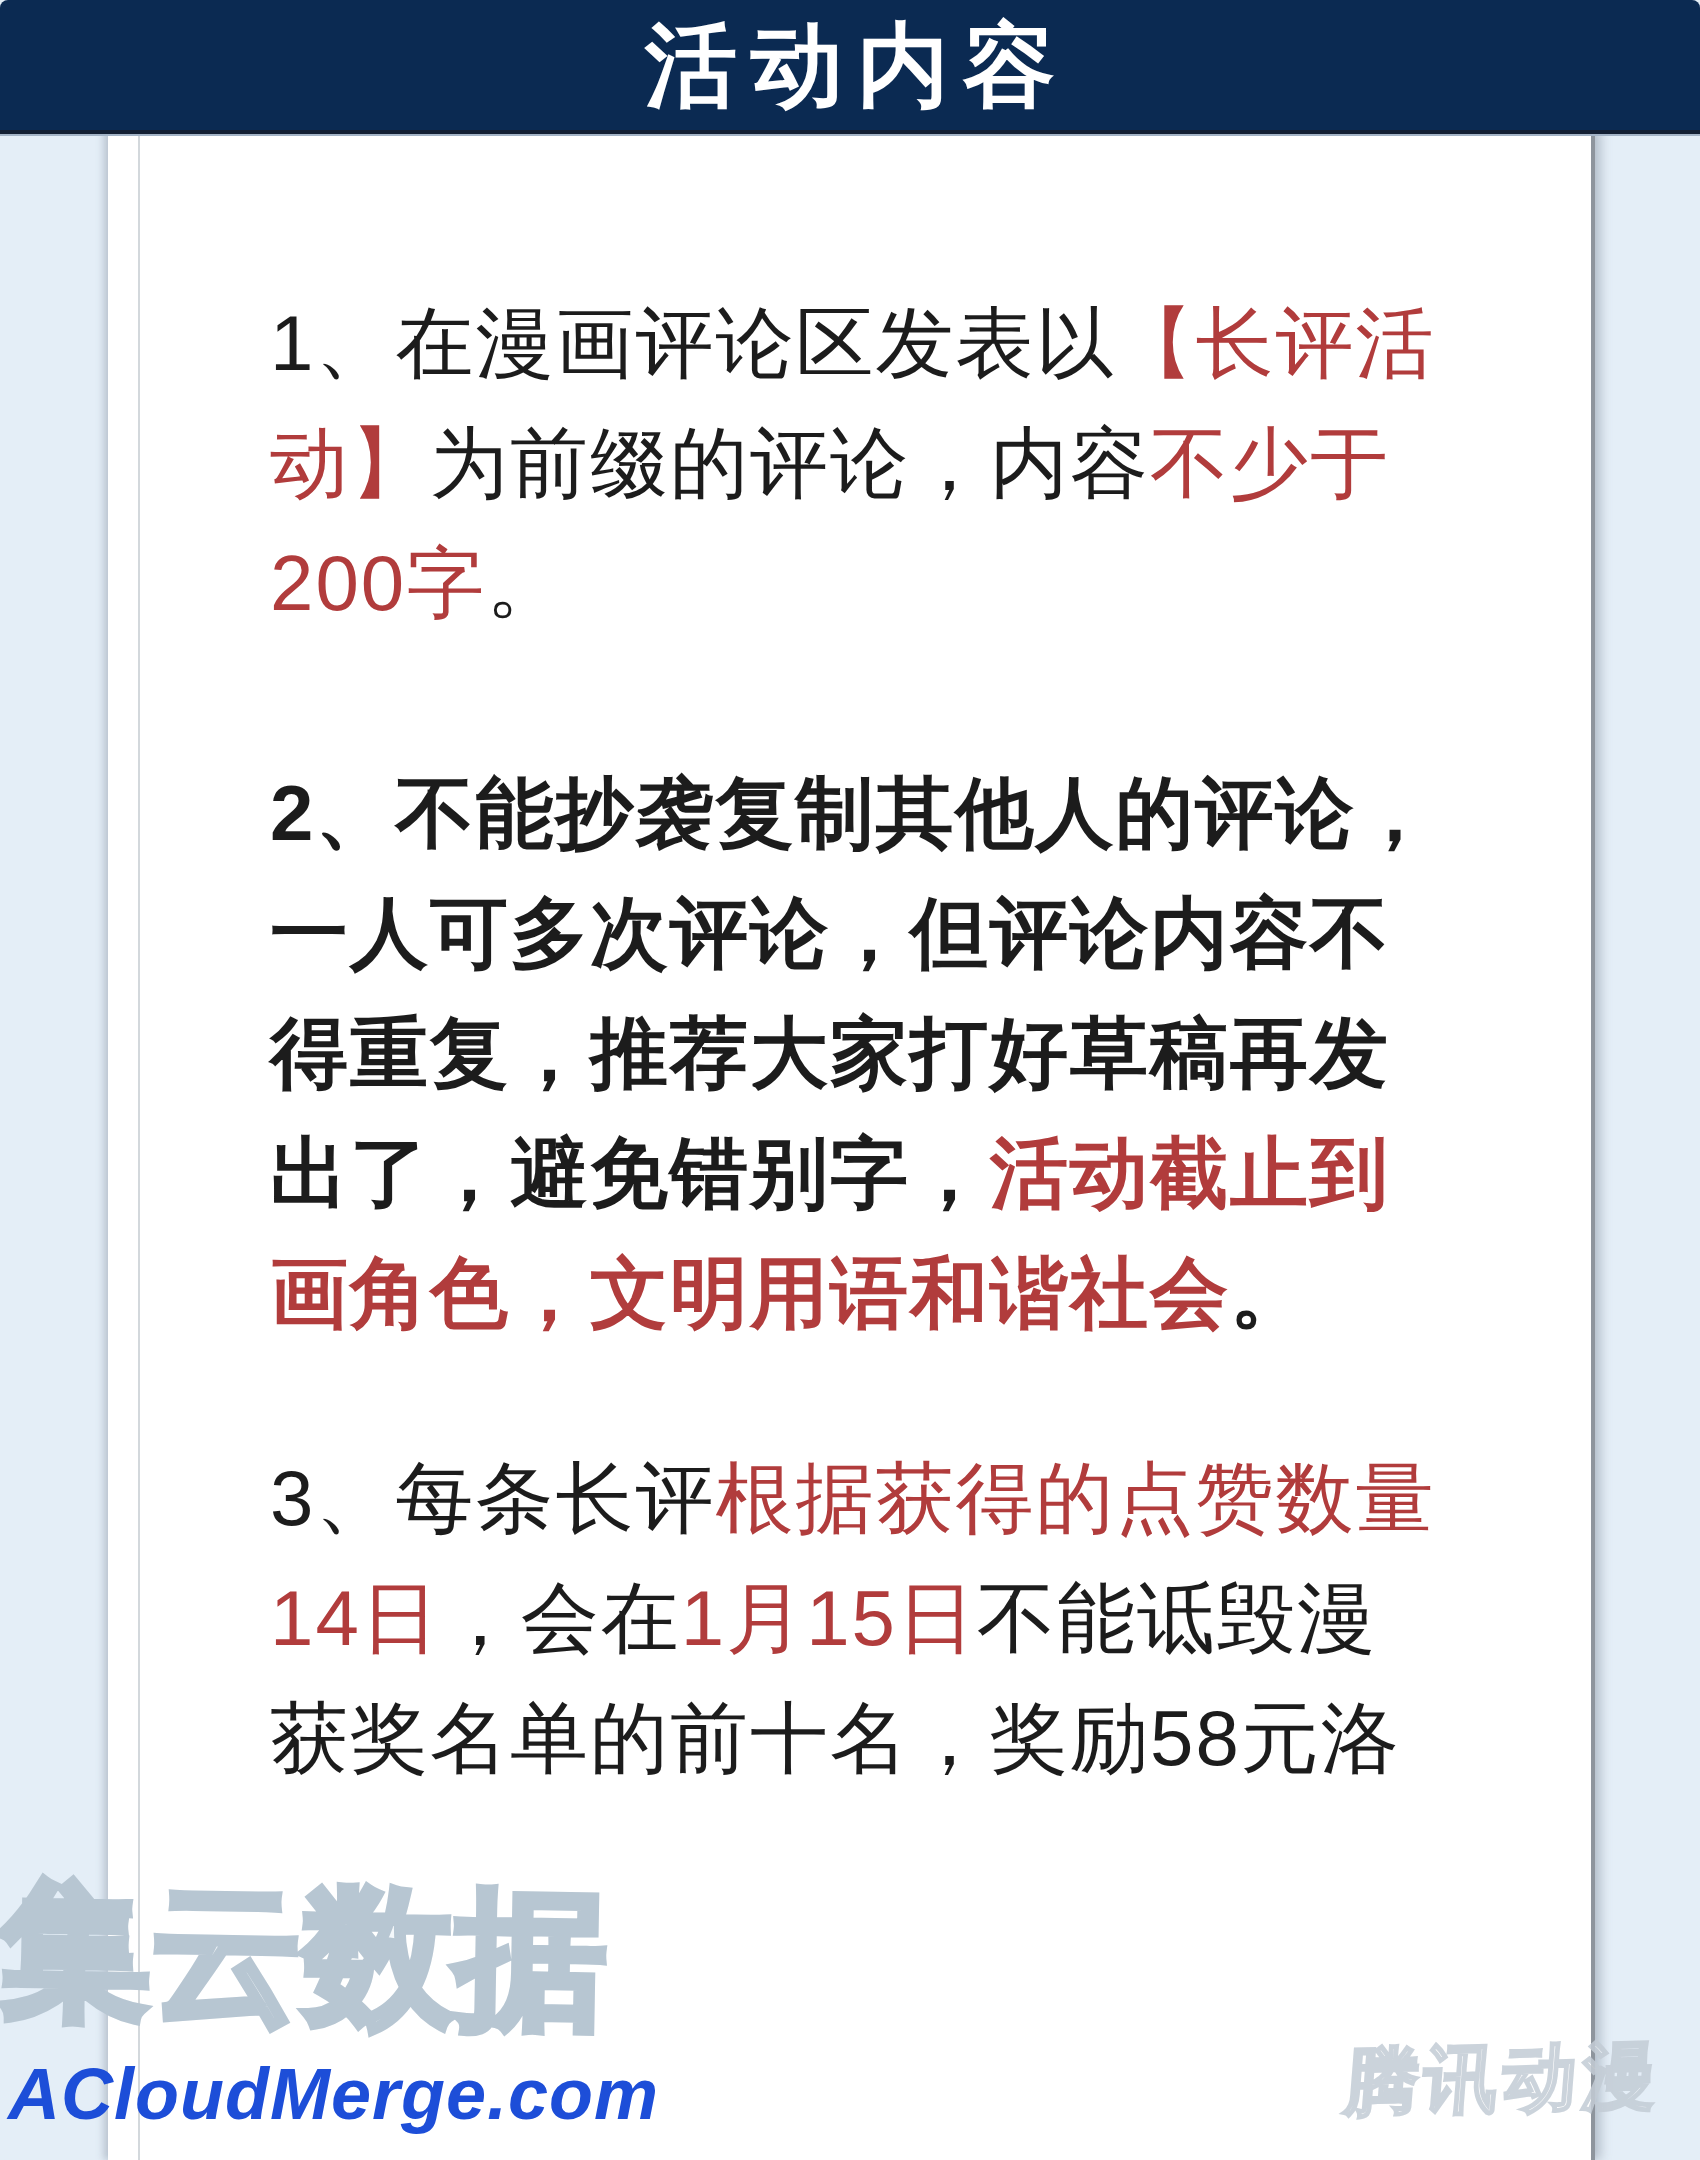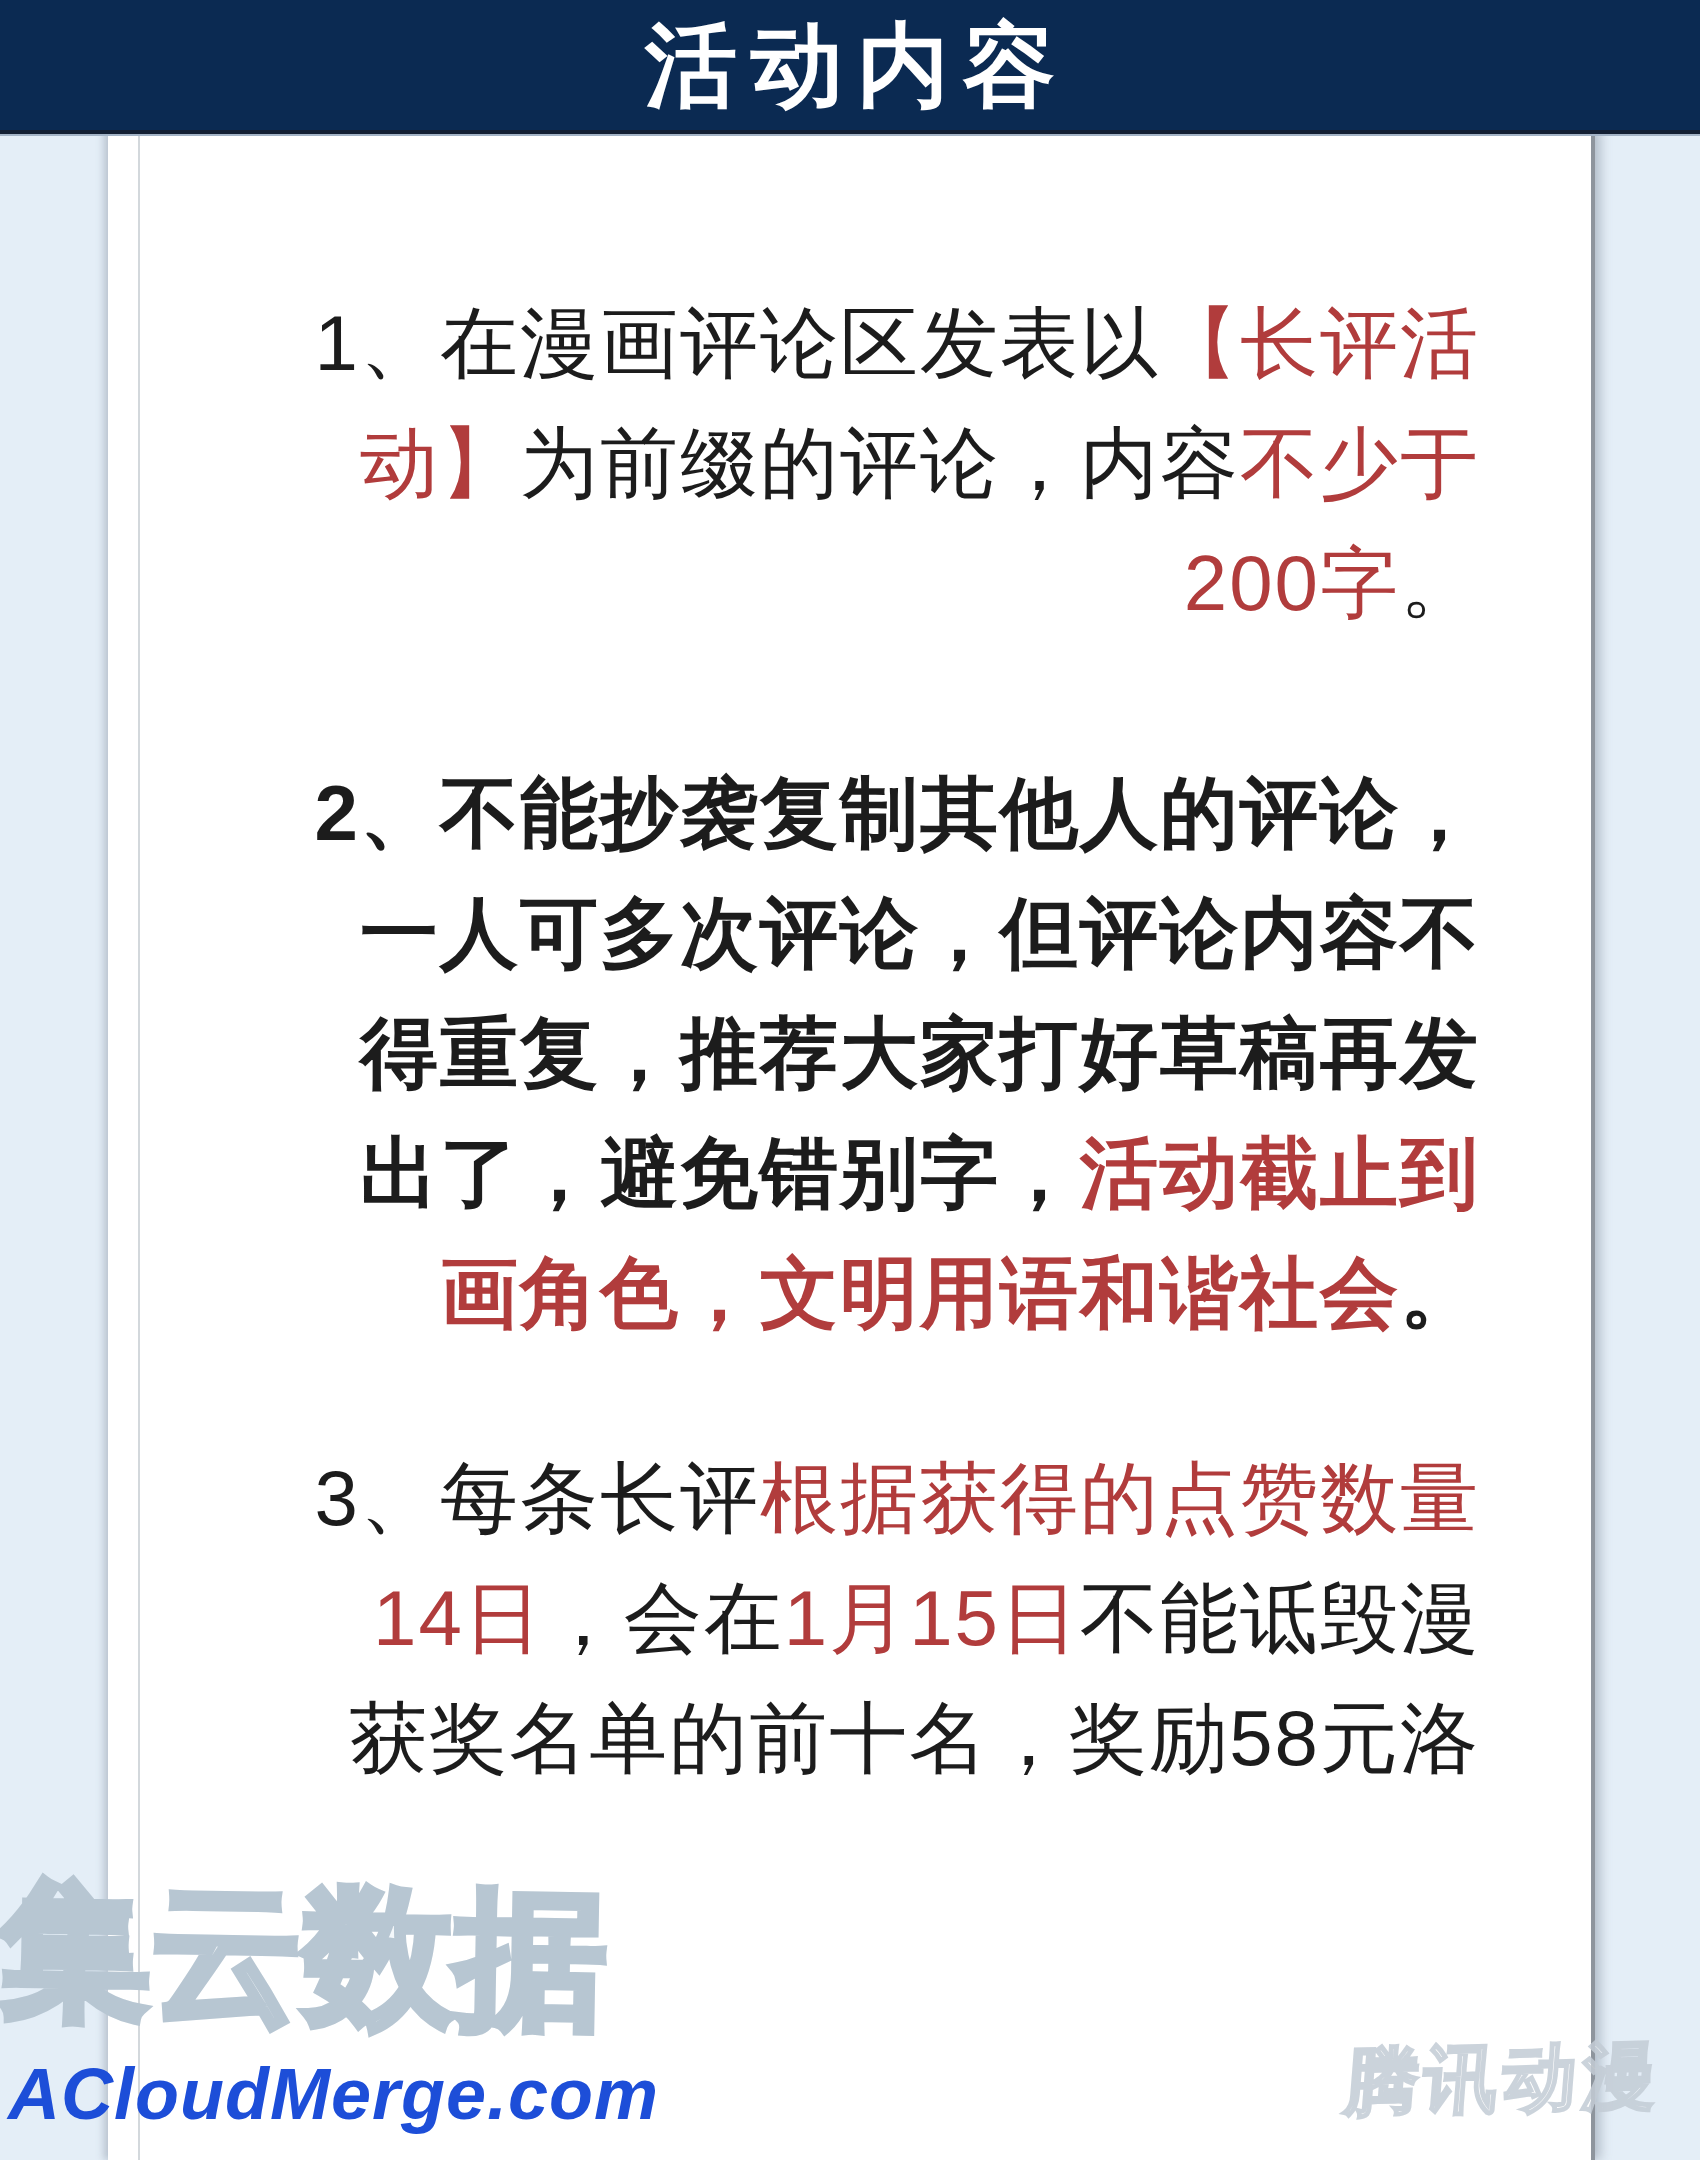--- a/index.html
+++ b/index.html
@@ -6,20 +6,21 @@
     --header-bg:#0b2a52;
     --accent-red:#b13c3c;
     --page-bg:#e4eef7;
     --ink:#1c1c1c;
   }
   html,body{margin:0;padding:0;background:var(--page-bg);}
   .page{
     position:relative;width:1700px;height:2160px;overflow:hidden;
     background:var(--page-bg);
     font-family:"Liberation Sans","DejaVu Sans",sans-serif;
+    border-radius:8px;
   }
   
   .card{
     position:absolute;left:108px;top:130px;bottom:0;width:1483px;
     background:#ffffff;z-index:1;
     border-right:4px solid #8e959d;
     box-shadow:-5px 0 7px rgba(100,112,128,.28), 6px 0 10px rgba(110,122,138,.38);
   }
   .card::before{ 
     content:"";position:absolute;left:30px;top:0;bottom:0;width:2px;background:#d3d8dc;
@@ -36,21 +37,21 @@
     color:#ffffff;font-size:92px;font-weight:bold;
     letter-spacing:14px;padding-left:14px;line-height:1;
   }
   
   .content{position:absolute;left:270px;top:283px;width:1210px;z-index:4;}
   .para{margin:0 0 110px 0;}
   .para:nth-child(2){margin-bottom:85px;font-weight:bold;}
   .para:last-child{margin-bottom:0;}
   .line{
     font-size:78px;line-height:120px;letter-spacing:2px;
-    color:var(--ink);white-space:nowrap;text-align:right;
+    color:var(--ink);white-space:nowrap;
   }
   .seg.red{color:var(--accent-red);}
   
   .wm{position:absolute;line-height:1;white-space:nowrap;}
   .wm-jiyun{
     left:0px;top:1880px;z-index:3;
     font-size:150px;font-weight:bold;letter-spacing:2px;
     color:#f4f8fb;
     -webkit-text-stroke:7px #b7c6d2;
     transform:rotate(1deg);

